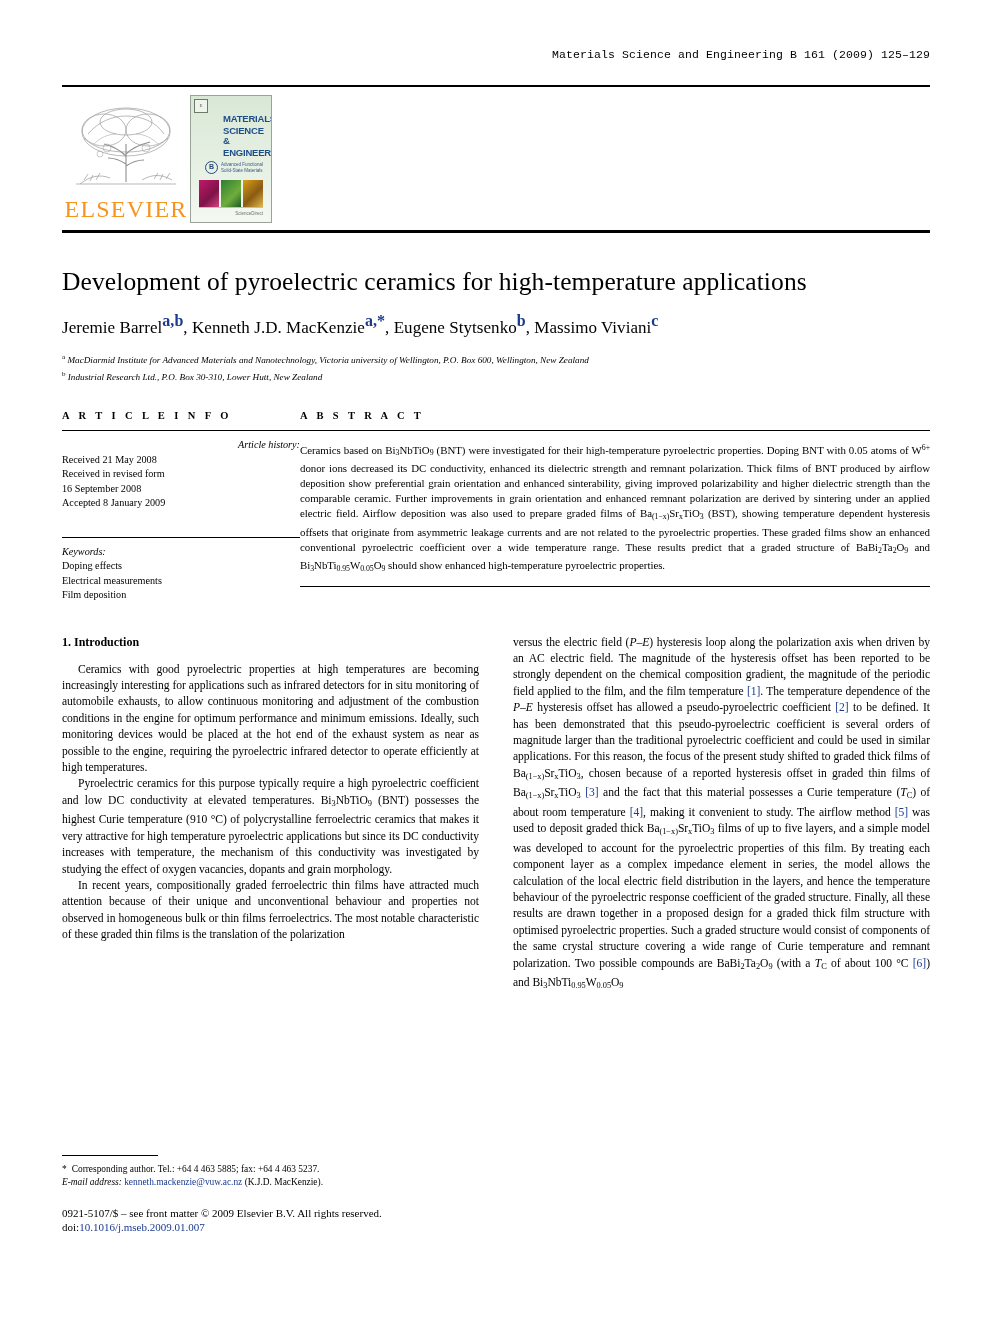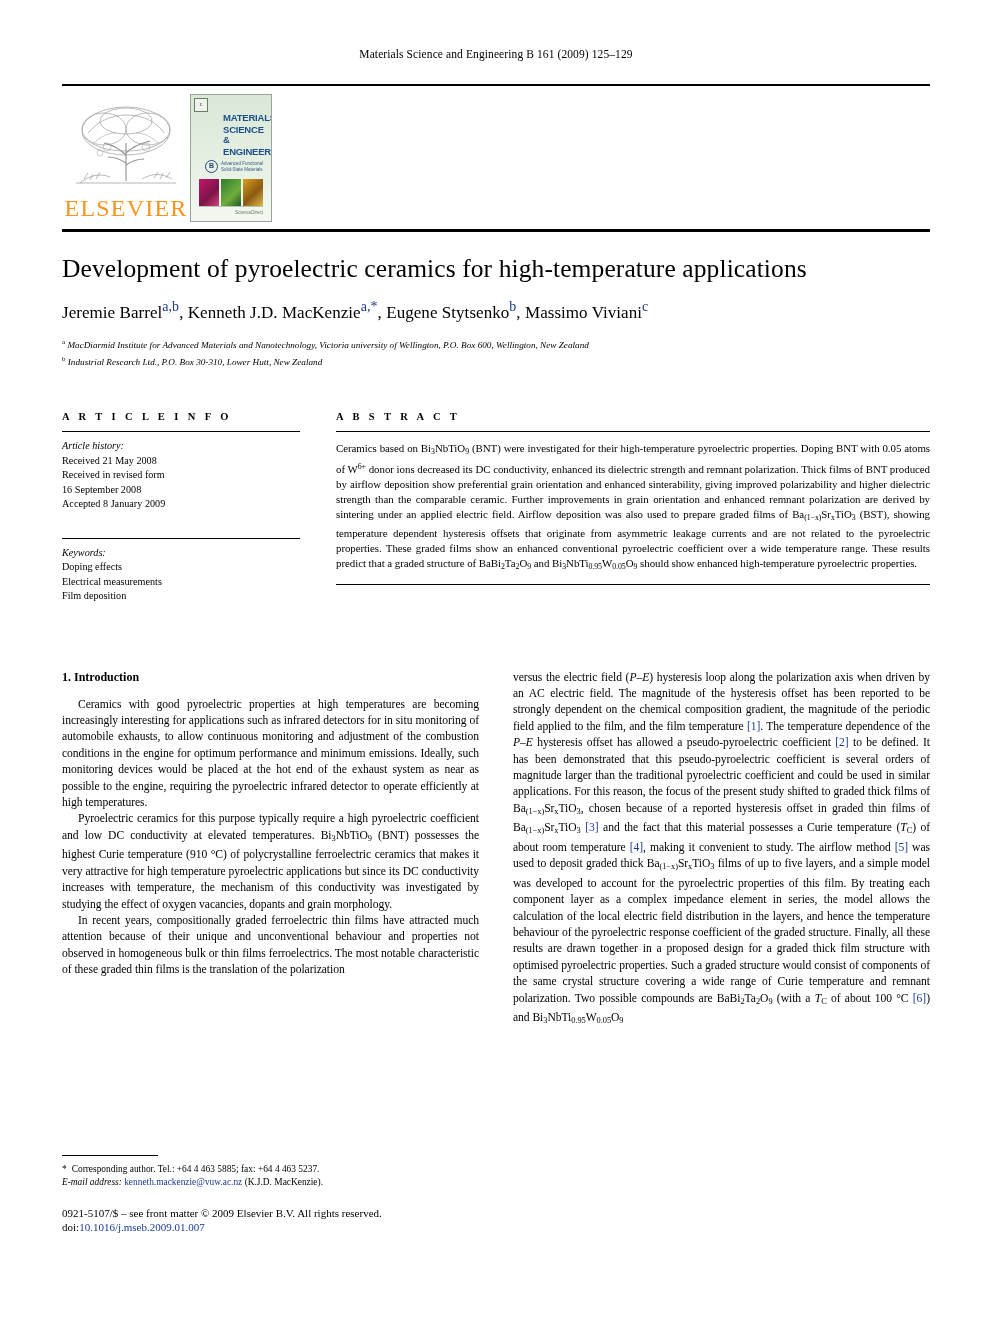--- a/index.html
+++ b/index.html
@@ -18,24 +18,25 @@
   .page {
     position: relative;
     width: 992px;
     height: 1323px;
     box-sizing: border-box;
     padding: 0 62px;
   }
 
   
   .running-head {
-    text-align: center;
+    text-align: right;
     font-size: 11.5px;
     padding-top: 48px;
     letter-spacing: .1px;
+    font-family: Liberation Mono, monospace;
   }
 
   
   .masthead {
     margin-top: 24px;
     border-top: 2px solid #000;
     padding-top: 8px;
     display: flex;
     align-items: stretch;
     height: 128px;
@@ -163,63 +164,62 @@
     font-size: 4.5px;
     color: #6a766a;
     text-align: right;
   }
   .masthead-rule {
     border-bottom: 3px solid #000;
     margin-top: 7px;
   }
 
   
-  .title-block { padding-top: 22px; }
+  .title-block { padding-top: 34px; }
   .paper-title {
     font-size: 25.5px;
     font-weight: normal;
     margin: 0;
     letter-spacing: .1px;
     line-height: 1.15;
   }
   .authors {
     font-size: 17px;
     margin-top: 16px;
     letter-spacing: .05px;
   }
-  .authors sup { font-size: 14px; color: #1a3a8f; vertical-align: super; }
+  .authors sup { font-size: 16px; color: #1a3a8f; vertical-align: super; font-weight: bold; }
   .affiliations { margin-top: 12px; }
   .affiliation {
     font-size: 9.2px;
     font-style: italic;
     line-height: 14px;
   }
   .affiliation sup { font-style: normal; font-size: 7px; vertical-align: super; }
 
   
   .info-abstract {
     display: flex;
-    margin-top: 42px;
-    gap: 36px;
+    margin-top: 26px;
   }
   .col-info { width: 238px; flex: 0 0 238px; }
   .col-abstract { flex: 1 1 auto; }
   .sec-label {
     font-family: "Liberation Serif", serif;
     font-weight: bold;
     font-size: 10.5px;
     letter-spacing: 3.4px;
   }
   .hr-med { border-top: 1.6px solid #000; margin-top: 9px; }
   .history {
     font-size: 10.2px;
     line-height: 14.5px;
     padding-top: 7px;
   }
-  .history .hdr { font-style: italic; }
+  .history .hdr { font-style: italic; text-align: right; }
   .kw-block {
     margin-top: 26px;
   }
   .kw-list {
     font-size: 10.2px;
     line-height: 14.5px;
     padding-top: 7px;
   }
   .kw-list .hdr { font-style: italic; }
   .abstract-text {
@@ -233,21 +233,21 @@
     font-size: 10.9px;
     text-align: right;
     font-weight: bold;
     margin-top: 12px;
   }
   .abstract-bottom-rule { border-top: 1px solid #000; margin-top: 10px; }
 
   
   .body-cols {
     display: flex;
-    margin-top: 66px;
+    margin-top: 32px;
     gap: 34px;
   }
   .bcol { flex: 1 1 0; width: 0; }
   .sec-head {
     font-size: 12px;
     font-weight: bold;
     margin: 0 0 12px 0;
   }
   .para {
     font-size: 11.6px;

